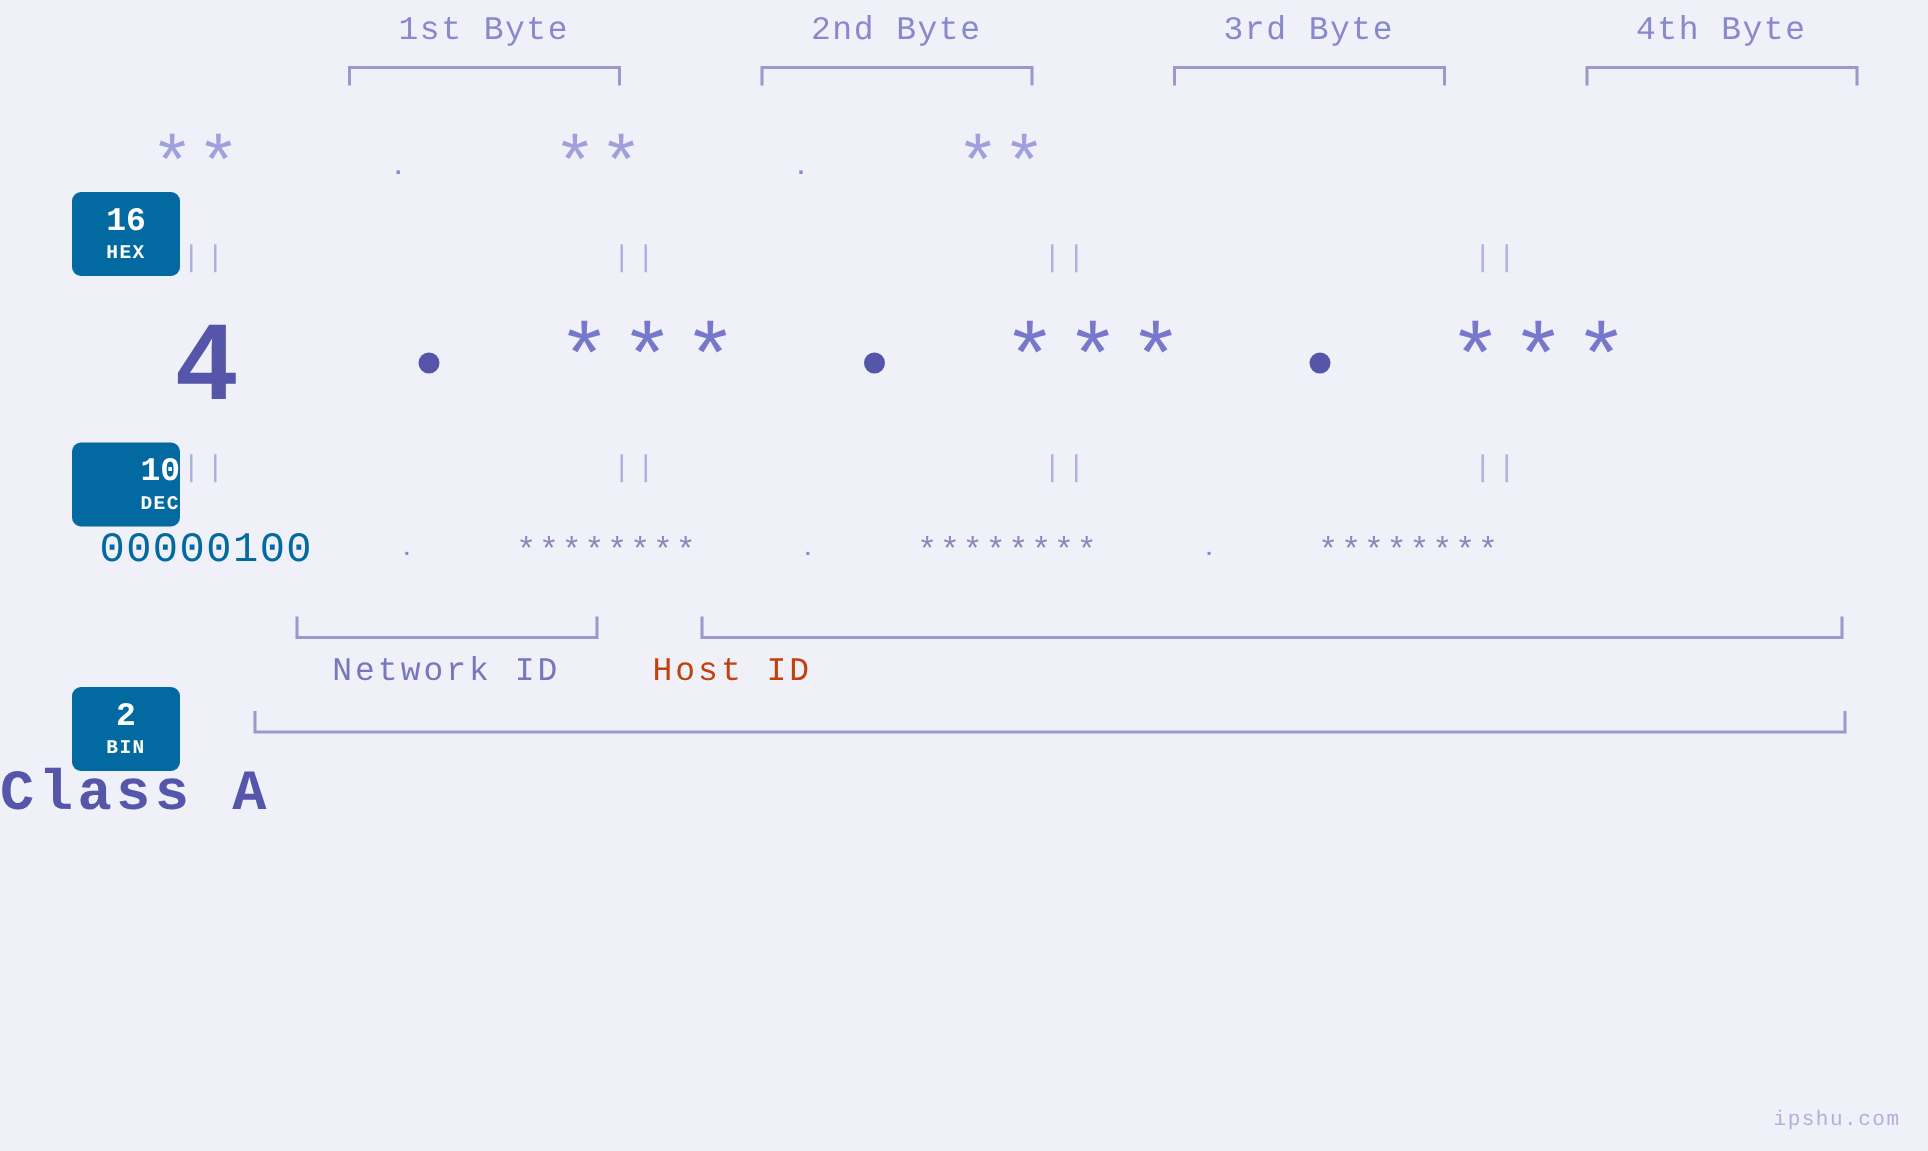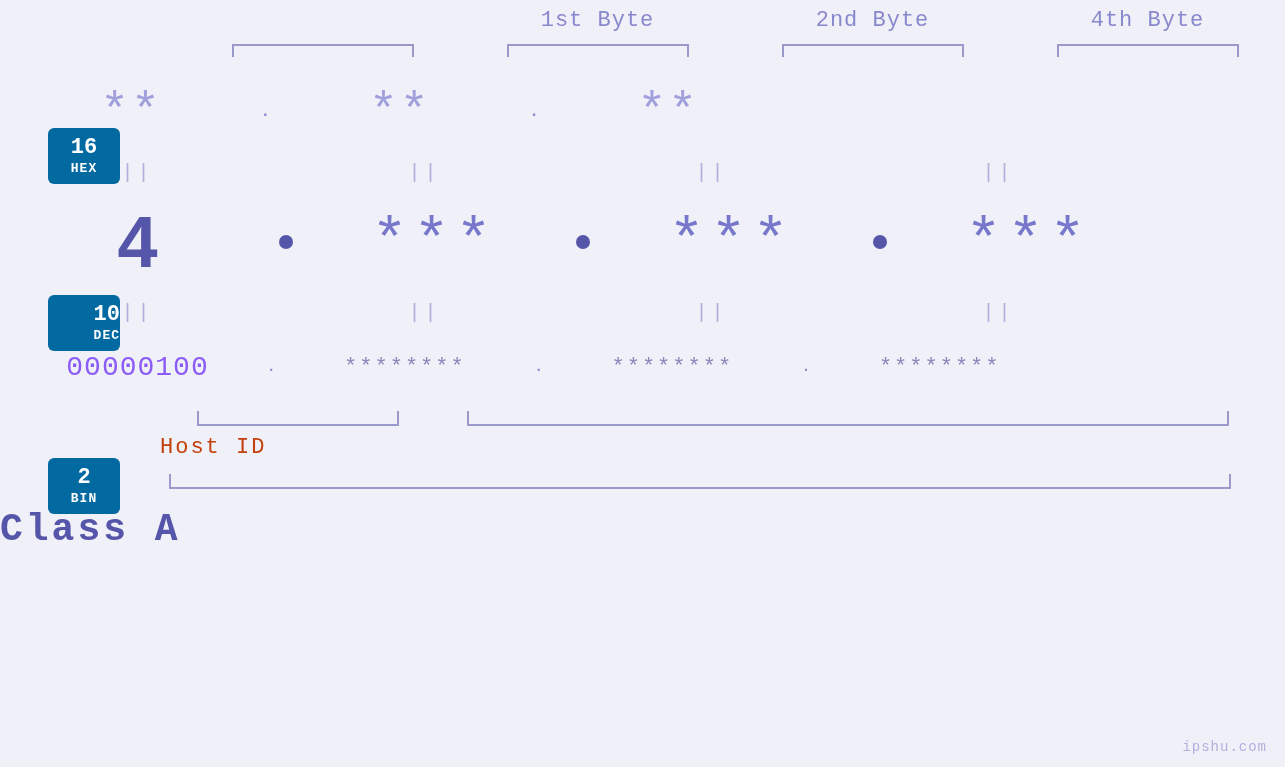--- a/index.html
+++ b/index.html
@@ -160,21 +160,21 @@
     }
 
     
     
     .bin-row {
       height: 80px;
     }
 
     .bin-value {
       font-size: 28px;
-      color: #8b5cf6;
+      color: #0369a1;
       letter-spacing: 1px;
     }
 
     .bin-value-star {
       font-size: 22px;
       color: #8888bb;
       letter-spacing: 2px;
     }
 
     
@@ -274,20 +274,21 @@
     </div>
     <div class="badge badge-bin" style="position:absolute; top:458px; left:48px;">
       <span class="badge-num">2</span>
       <span class="badge-label">BIN</span>
     </div>
   </div>
 
   <div class="byte-labels">
     <div class="byte-label">1st Byte</div>
     <div class="byte-label">2nd Byte</div>
+    <div class="byte-label">3rd Byte</div>
     <div class="byte-label">4th Byte</div>
   </div>
 
   <div class="bracket-row">
     <div class="bracket">
       <svg width="200" height="18" viewBox="0 0 200 18">
         <polyline points="10,16 10,4 190,4 190,16"></polyline>
       </svg>
     </div>
     <div class="bracket">
@@ -404,20 +405,21 @@
       </div>
 
       <div style="width:825px;">
         <svg width="780" height="22" viewBox="0 0 780 22" style="display:block; margin:0 auto;">
           <polyline points="10,4 10,18 770,18 770,4"></polyline>
         </svg>
       </div>
     </div>
 
     <div class="label-row">
+      <div class="network-label">Network ID</div>
       <div class="host-label">Host ID</div>
     </div>
 
     <div style="margin-top:10px;">
       <svg width="1080" height="22" viewBox="0 0 1080 22" style="display:block;">
         <polyline points="10,4 10,18 1070,18 1070,4"></polyline>
       </svg>
     </div>
   </div>
 

